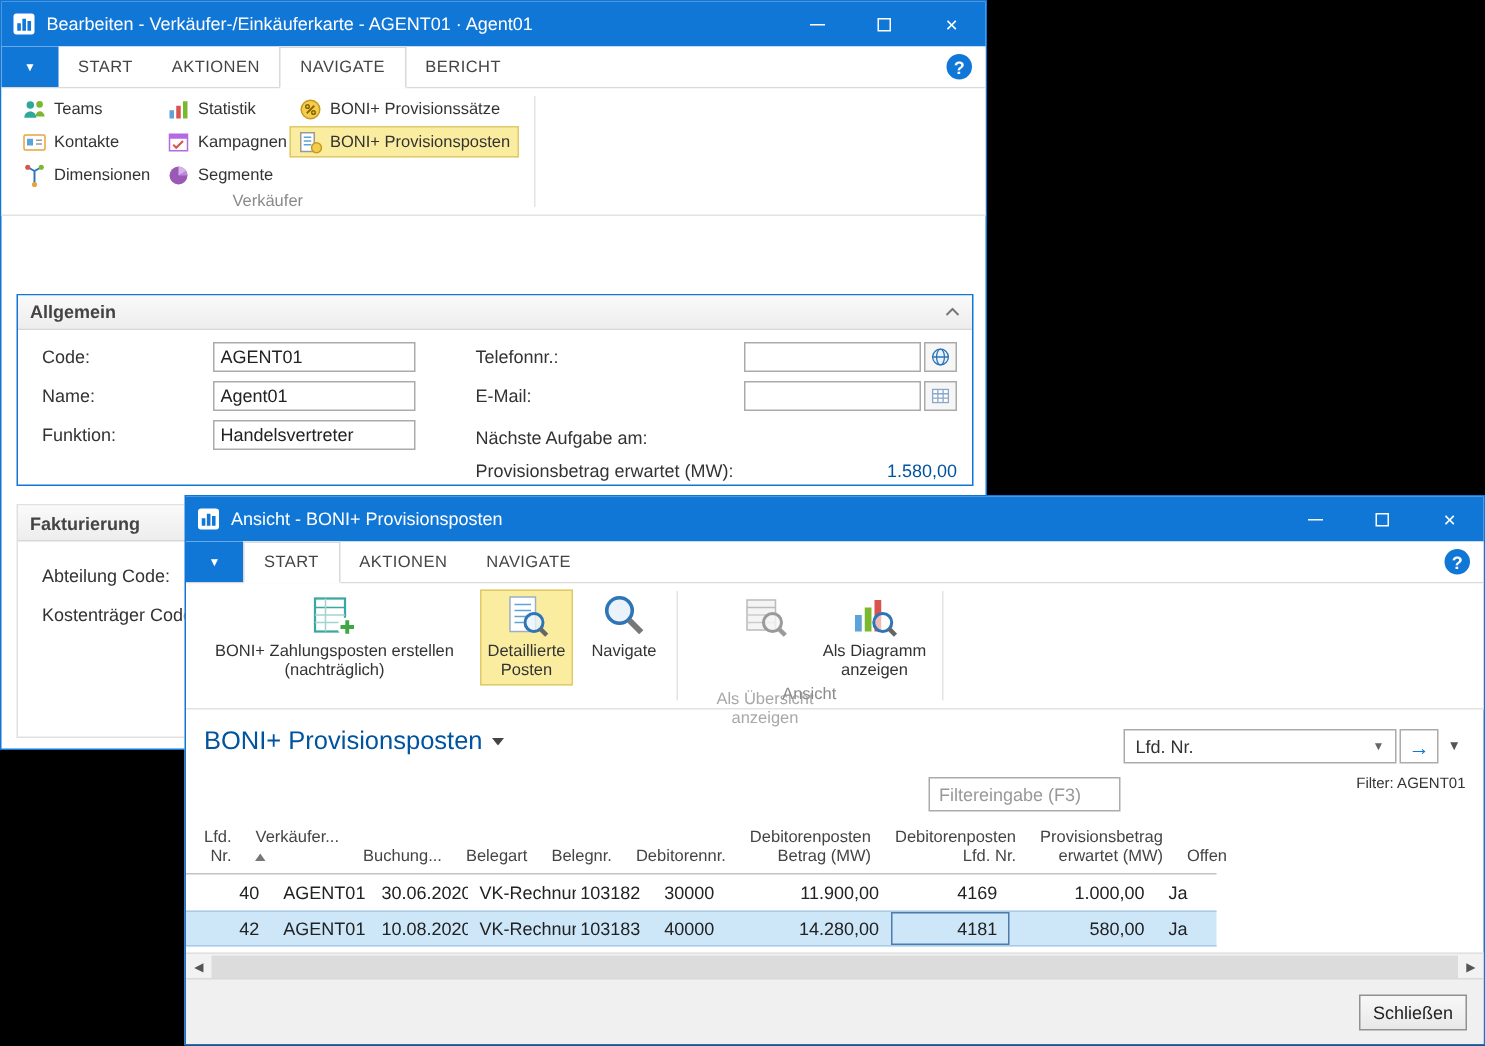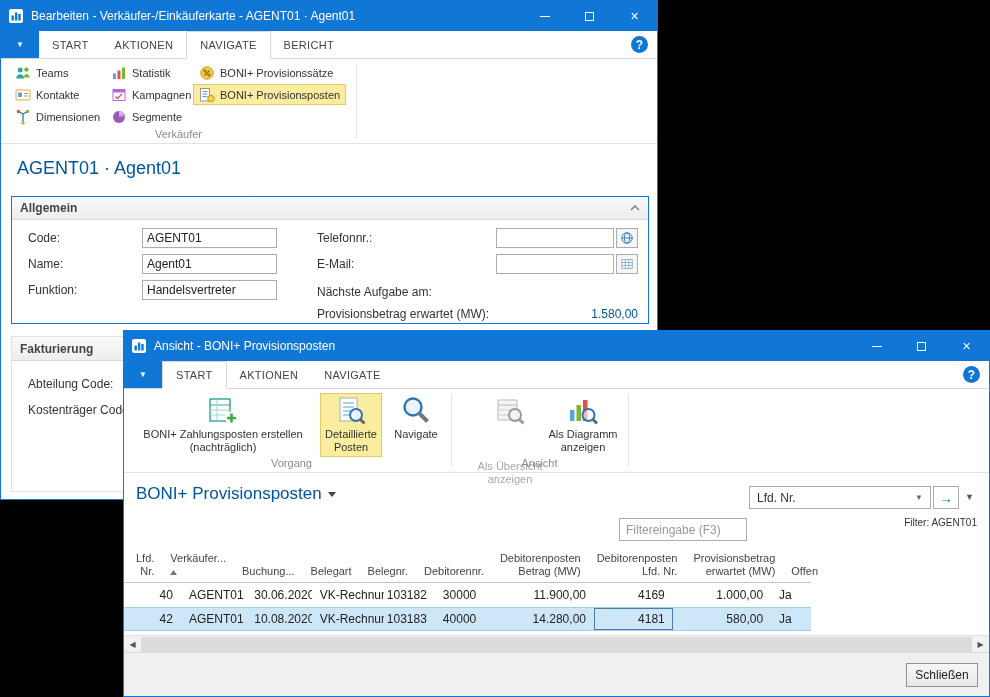--- a/index.html
+++ b/index.html
@@ -208,23 +208,20 @@
               <circle cx="12" cy="11.5" r="3.3" fill="#f3cd4e" stroke="#c79a1e"></circle>
             </svg>
           </span>
         <span>BONI+ Provisionsposten</span>
       </div>
     </div>
     <div class="grouplabel" style="left:0; width:355px;">Verkäufer</div>
     <div class="vsep" style="left:355px;"></div>
   </div>
 
-  <div class="pagetitle" style="left:16px; top:157px;">
-    <span>AGENT01 · Agent01</span>
-  </div>
 
   <div class="fasttab focus" style="left:10px; top:195px; width:638px; height:128px;">
     <div class="ft-head">
       <span>Allgemein</span>
       <span class="chev">
           <svg width="10" height="6" viewBox="0 0 10 6">
             <path d="M1 5l4-4 4 4" stroke="#777" fill="none" stroke-width="1.3"></path>
           </svg>
         </span>
     </div>
@@ -360,21 +357,20 @@
             <rect x="3" y="15" width="4.5" height="11" fill="#5ba3d9"></rect>
             <rect x="9.5" y="10" width="4.5" height="16" fill="#7cb82f"></rect>
             <rect x="16" y="5" width="4.5" height="21" fill="#d9534f"></rect>
             <circle cx="21.5" cy="20" r="6" fill="rgba(255,255,255,.6)" stroke="#2e75b5" stroke-width="2"></circle>
             <line x1="25.8" y1="24.3" x2="30" y2="28.5" stroke="#666" stroke-width="3"></line>
           </svg></span>
       <span class="lbl">Als Diagramm
 anzeigen</span>
     </div>
     <div class="vsep" style="left:504px;"></div>
-    <div class="grouplabel" style="left:8px; width:319px;">Vorgang</div>
     <div class="grouplabel" style="left:327px; width:177px;">Ansicht</div>
   </div>
 
   <div class="pagetitle" style="left:12px; top:153px;">
     <span>BONI+ Provisionsposten</span>
     <svg width="8" height="5">
         <path d="M0 0h8L4 5z" fill="#444"></path>
       </svg>
   </div>
 

